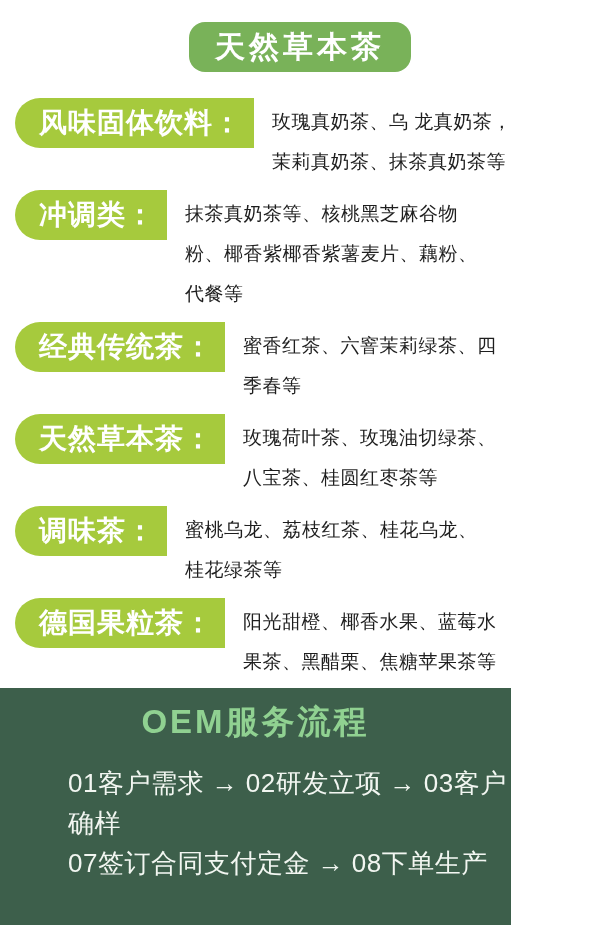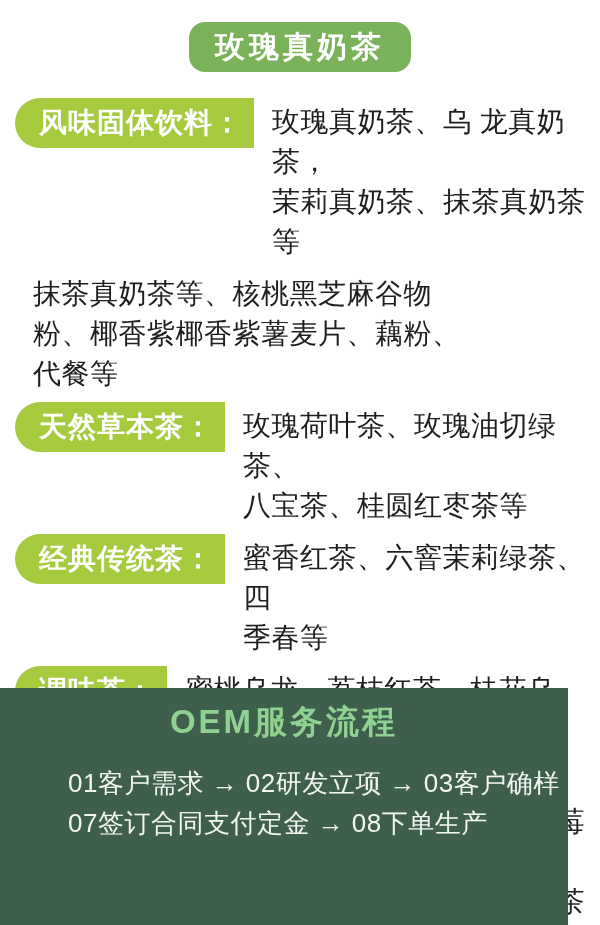--- a/index.html
+++ b/index.html
@@ -41,29 +41,29 @@
     color:#ffffff;
     font-size:28px;font-weight:bold;letter-spacing:1px;
     height:50px;line-height:50px;
     padding:0 12px 0 24px;
     border-radius:25px 0 0 25px;
     white-space:nowrap;
   }
   .cat-items{
     flex:1 1 auto;
     padding:4px 0 0 18px;
-    font-size:28px;line-height:40px;
+    font-size:19px;line-height:40px;
     color:var(--body-text);
     white-space:pre-line;
     letter-spacing:0.5px;
   }
 
   
   .oem{
-    position:absolute;left:0;top:688px;width:568px;height:237px;
+    position:absolute;left:0;top:688px;width:511px;height:237px;
     background:var(--dark-green);
   }
   .oem-title{
     margin-top:14px;
     text-align:center;
     color:var(--oem-title-green);
     font-size:33px;font-weight:bold;letter-spacing:3px;
     line-height:40px;
   }
   .oem-steps{
@@ -72,42 +72,43 @@
     color:var(--step-text);
     font-size:26px;line-height:40px;
     letter-spacing:0.5px;
   }
 </style>
 </head>
 <body>
 
 <div class="page">
 
-  <div class="header-badge">玫瑰真奶茶</div>
+  <div class="header-badge">天然草本茶</div>
 
   <div class="rows">
     <div class="cat-row">
       <div class="cat-badge">风味固体饮料：</div>
       <div class="cat-items">玫瑰真奶茶、乌 龙真奶茶，
 茉莉真奶茶、抹茶真奶茶等</div>
     </div>
     <div class="cat-row">
+      <div class="cat-badge">冲调类：</div>
       <div class="cat-items">抹茶真奶茶等、核桃黑芝麻谷物
 粉、椰香紫椰香紫薯麦片、藕粉、
 代餐等</div>
     </div>
     <div class="cat-row">
+      <div class="cat-badge">经典传统茶：</div>
+      <div class="cat-items">蜜香红茶、六窨茉莉绿茶、四
+季春等</div>
+    </div>
+    <div class="cat-row">
       <div class="cat-badge">天然草本茶：</div>
       <div class="cat-items">玫瑰荷叶茶、玫瑰油切绿茶、
 八宝茶、桂圆红枣茶等</div>
-    </div>
-    <div class="cat-row">
-      <div class="cat-badge">经典传统茶：</div>
-      <div class="cat-items">蜜香红茶、六窨茉莉绿茶、四
-季春等</div>
     </div>
     <div class="cat-row">
       <div class="cat-badge">调味茶：</div>
       <div class="cat-items">蜜桃乌龙、荔枝红茶、桂花乌龙、
 桂花绿茶等</div>
     </div>
     <div class="cat-row">
       <div class="cat-badge">德国果粒茶：</div>
       <div class="cat-items">阳光甜橙、椰香水果、蓝莓水
 果茶、黑醋栗、焦糖苹果茶等</div>

